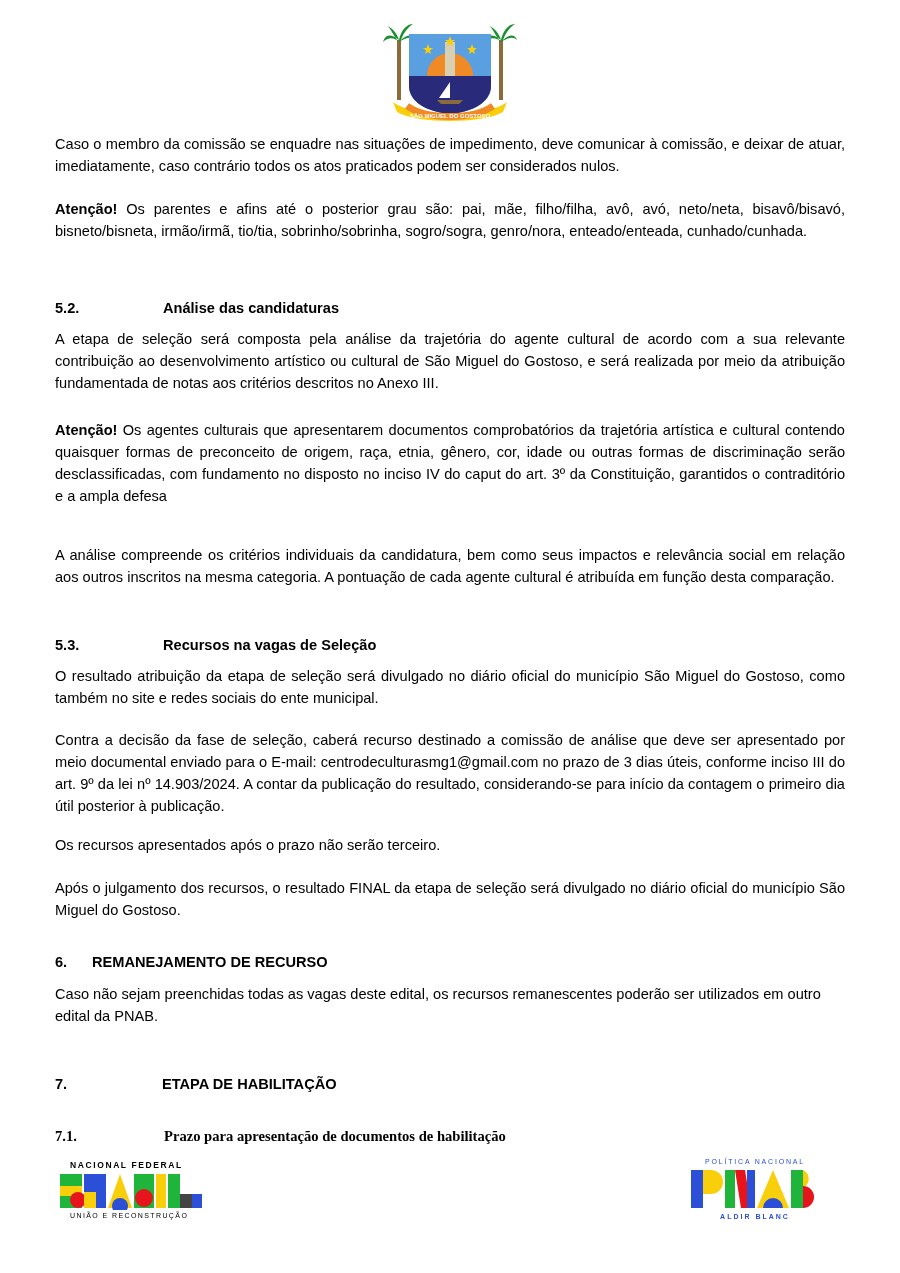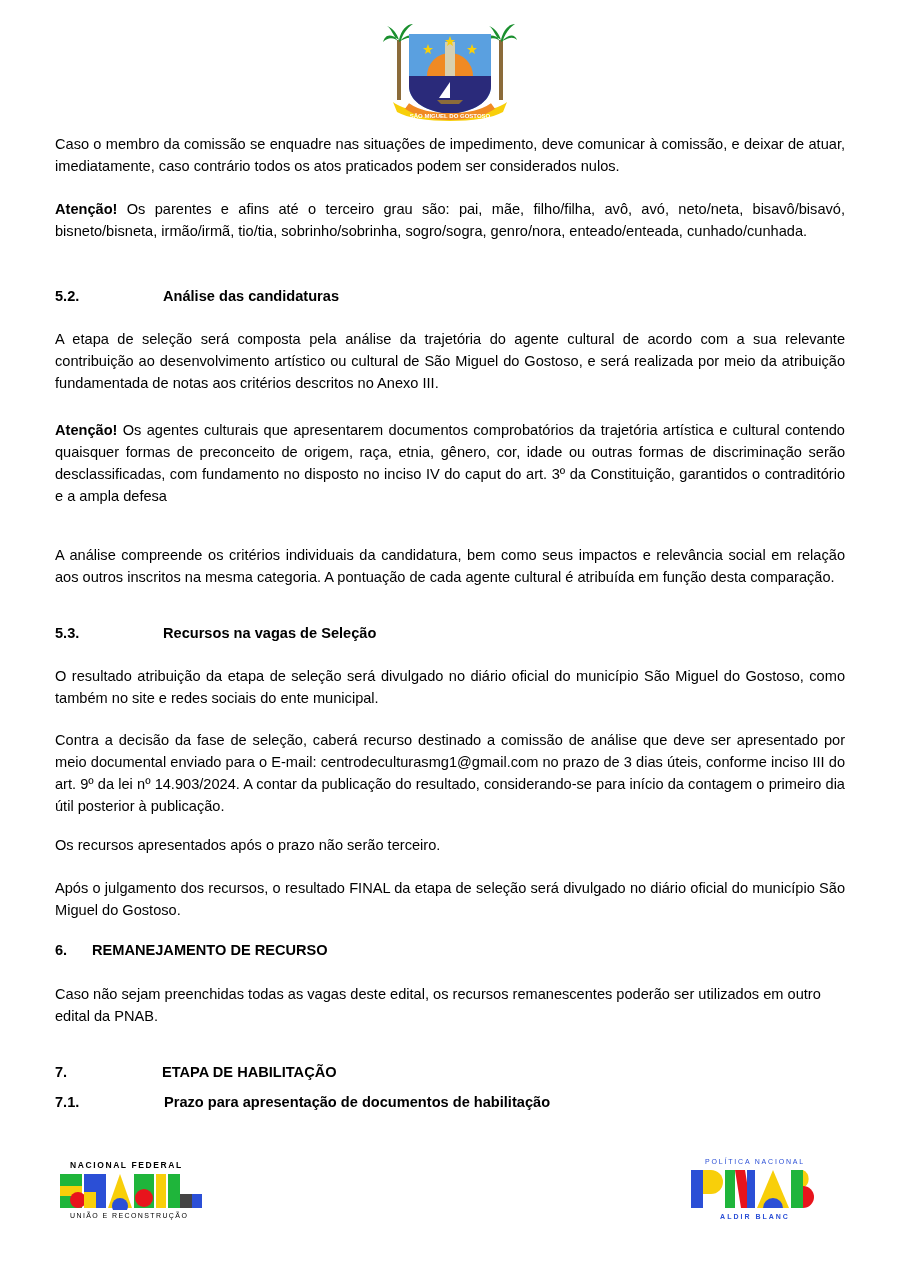--- a/index.html
+++ b/index.html
@@ -4,21 +4,21 @@
 <style>
   html, body { margin: 0; padding: 0; background: #ffffff; }
   body { width: 900px; height: 1273px; position: relative; overflow: hidden;
          font-family: "Liberation Sans", sans-serif; color: #000; }
   .page { position: absolute; left: 0; top: 0; width: 900px; height: 1273px; padding-left: 24px; }
   .crest { position: absolute; left: 383px; top: 18px; width: 134px; height: 104px; }
   .content { position: absolute; left: 55px; top: 133px; width: 790px; font-size: 14.6px; line-height: 22px; }
   .p { margin: 0; text-align: justify; position: absolute; left: 0; width: 790px; }
   .p b { font-weight: bold; }
   .h { position: absolute; left: 0; font-weight: bold; font-size: 14.6px; }
-  .h .num { display: inline-block; }
+  .h .num { display: inline-block; margin-top: 12px; }
   .gov { position: absolute; left: 58px; top: 1160px; width: 150px; height: 70px; }
   .pnab { position: absolute; left: 670px; top: 1148px; width: 170px; height: 92px; }
 </style>
 </head>
 <body>
 
 <div class="page">
 
   <svg class="crest" viewBox="0 0 134 104">
 
@@ -42,21 +42,21 @@
     <path d="M54 82 L80 82 L76 86 L58 86 Z" fill="#8b6b3a"></path>
 
     <path d="M10 84 C30 100 104 100 124 84 L120 94 C100 106 34 106 14 94 Z" fill="#f8cf0a"></path>
     <path d="M24 88 C44 102 90 102 110 88" stroke="#f08a24" stroke-width="7" fill="none"></path>
     <text x="67" y="100" font-size="6" text-anchor="middle" fill="#ffffff" font-family="Liberation Sans, sans-serif" font-weight="bold">SÃO MIGUEL DO GOSTOSO</text>
   </svg>
 
   <div class="content">
     <p class="p" style="top:0px;">Caso o membro da comissão se enquadre nas situações de impedimento, deve comunicar à comissão, e deixar de atuar, imediatamente, caso contrário todos os atos praticados podem ser considerados nulos.</p>
 
-    <p class="p" style="top:65px;"><b>Atenção!</b><span> Os parentes e afins até o terceiro grau são:  pai, mãe, filho/filha, avô, avó, neto/neta, bisavô/bisavó, bisneto/bisneta, irmão/irmã, tio/tia, sobrinho/sobrinha, sogro/sogra, genro/nora, enteado/enteada, cunhado/cunhada.</span></p>
+    <p class="p" style="top:65px;"><b>Atenção!</b><span> Os parentes e afins até o posterior grau são:  pai, mãe, filho/filha, avô, avó, neto/neta, bisavô/bisavó, bisneto/bisneta, irmão/irmã, tio/tia, sobrinho/sobrinha, sogro/sogra, genro/nora, enteado/enteada, cunhado/cunhada.</span></p>
 
     <div class="h" style="top:152px;">
       <span class="num" style="width:108px;">5.2.</span><span>Análise das candidaturas</span>
     </div>
 
     <p class="p" style="top:195px;">A etapa de seleção será composta pela análise da trajetória do agente cultural de acordo com a sua relevante contribuição ao desenvolvimento artístico ou cultural de São Miguel do Gostoso, e será realizada por meio da atribuição fundamentada de notas aos critérios descritos no Anexo III.</p>
 
     <p class="p" style="top:286px;"><b>Atenção!</b><span> Os agentes culturais que apresentarem documentos comprobatórios da trajetória artística e cultural contendo quaisquer formas de preconceito de origem, raça, etnia, gênero, cor, idade ou outras formas de discriminação serão desclassificadas, com fundamento no disposto no inciso IV do caput do art. 3º da Constituição, garantidos o contraditório e a ampla defesa</span></p>
 
     <p class="p" style="top:399px;margin-top:12px;">A análise compreende os critérios individuais da candidatura, bem como seus impactos e relevância social em relação aos outros inscritos na mesma categoria. A pontuação de cada agente cultural é atribuída em função desta comparação.</p>
@@ -76,21 +76,21 @@
     <div class="h" style="top:806px;">
       <span class="num" style="width:37px;">6.</span><span>REMANEJAMENTO DE RECURSO</span>
     </div>
 
     <p class="p" style="top:850px; text-align:left;">Caso não sejam preenchidas todas as vagas deste edital, os recursos remanescentes poderão ser utilizados em outro edital da PNAB.</p>
 
     <div class="h" style="top:928px;">
       <span class="num" style="width:107px;">7.</span><span>ETAPA DE HABILITAÇÃO</span>
     </div>
 
-    <div class="h" style="top:958px;">
+    <div class="h" style="top:980px;font-family:Liberation Serif, serif;">
       <span class="num" style="width:109px;">7.1.</span><span>Prazo para apresentação de documentos de habilitação</span>
     </div>
   </div>
 
   <div class="gov">
     <div style="font-size:8.5px; font-weight:bold; letter-spacing:1.6px; text-align:left; margin-left:12px;">NACIONAL FEDERAL</div>
     <svg width="148" height="38" viewBox="0 0 148 38" style="display:block; margin-top:2px;">
       <rect x="2" y="2" width="22" height="34" fill="#1fb53b"></rect>
       <rect x="2" y="14" width="22" height="10" fill="#f8cf0a"></rect>
       <circle cx="20" cy="28" r="8" fill="#e8141c"></circle>

